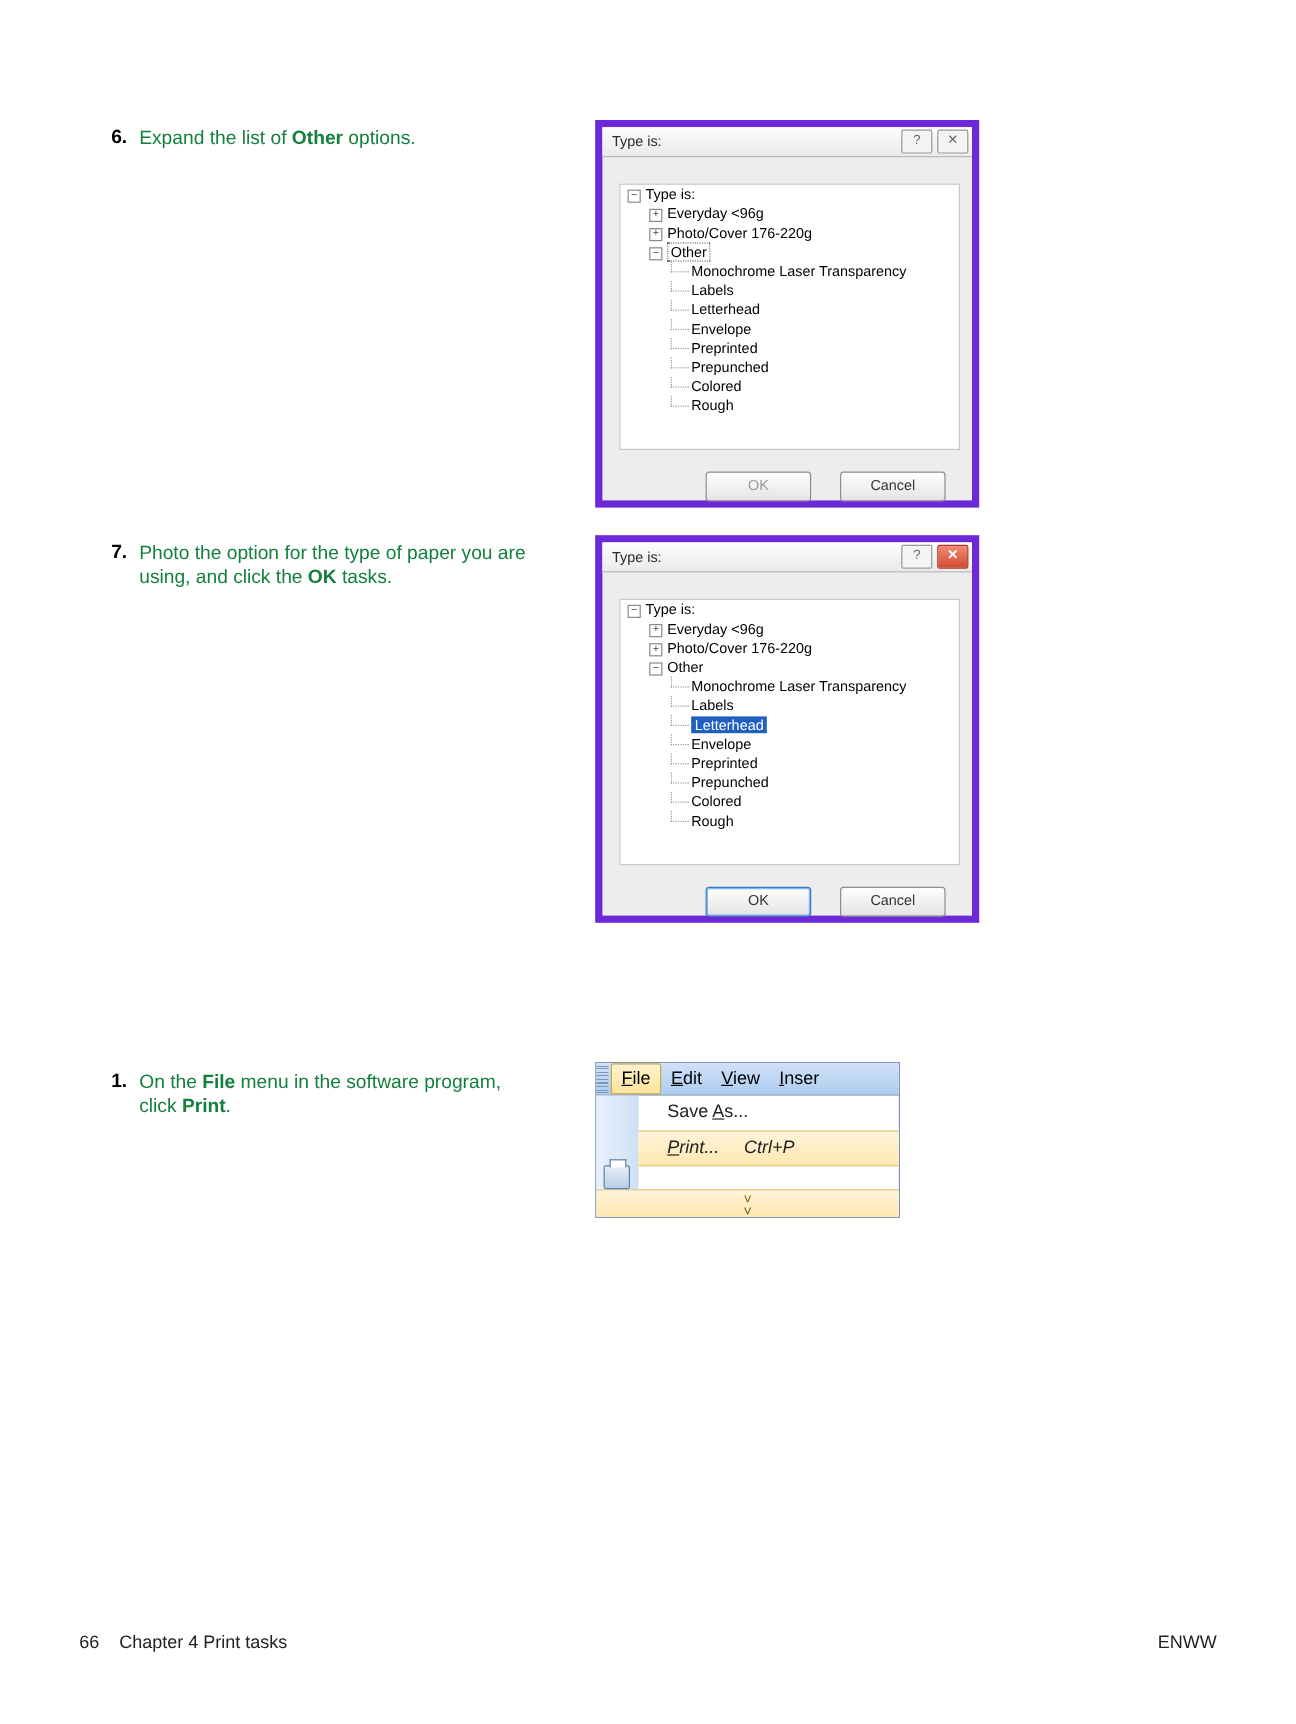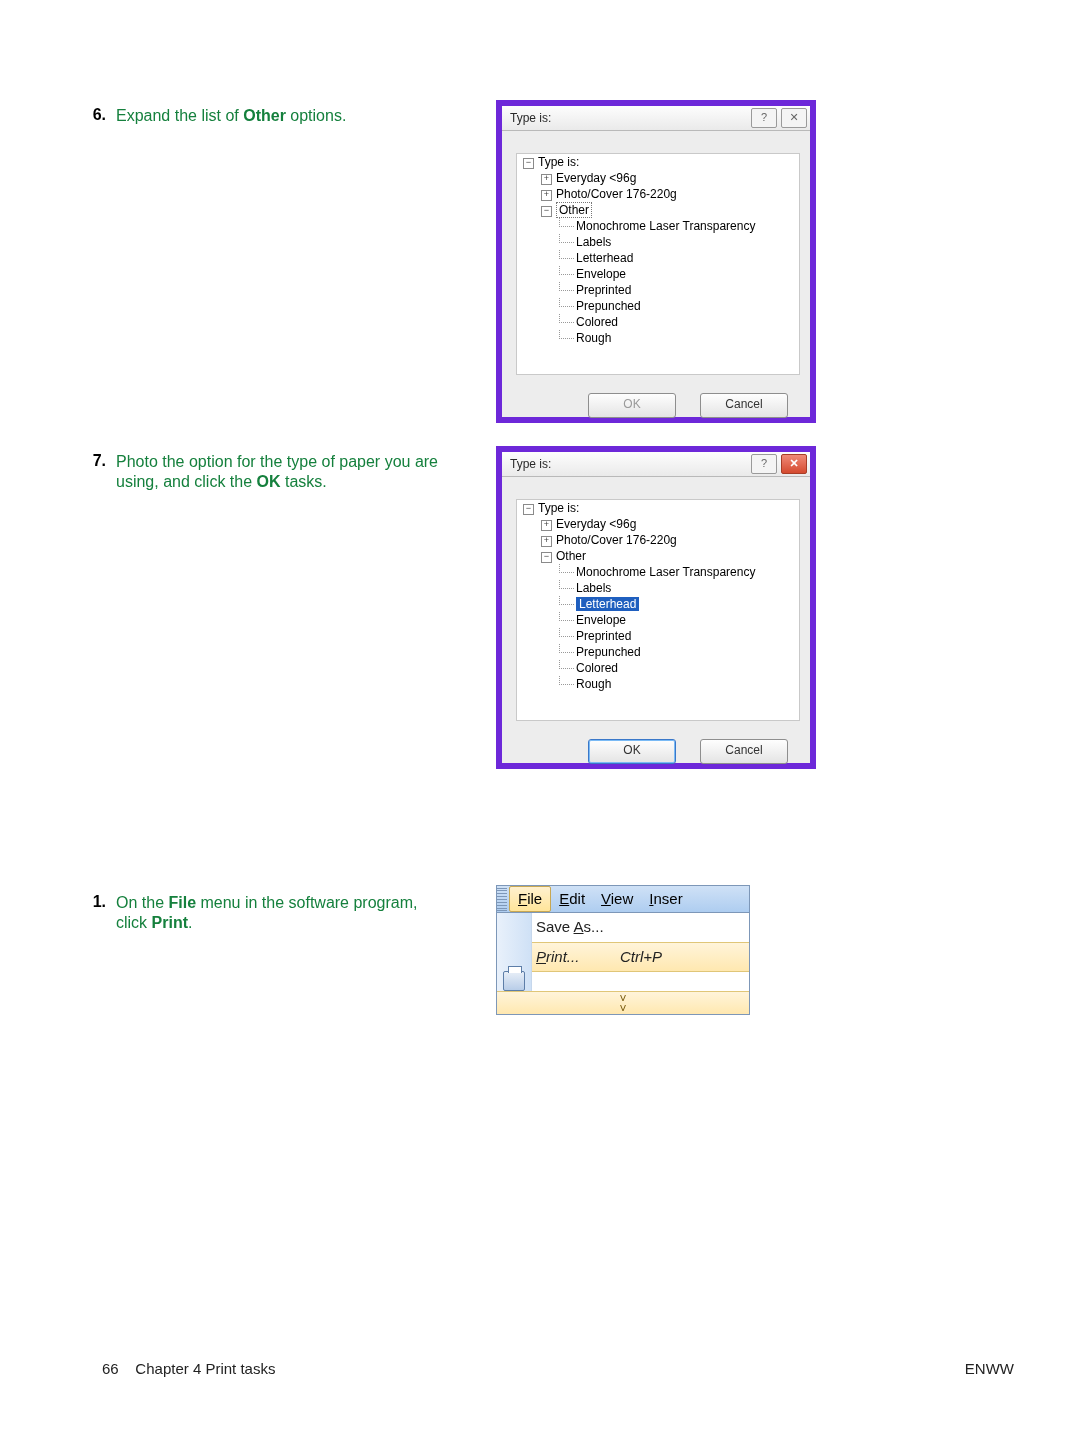--- a/index.html
+++ b/index.html
@@ -208,21 +208,21 @@
     width: 34px;
     background: linear-gradient(90deg, #e9f1fb, #cfe1f6);
     border-right: 1px solid #c6d7ec;
   }
   .filemenu .items {
     flex: 1;
   }
   .filemenu .menuitem {
     height: 28px;
     line-height: 28px;
-    padding-left: 4px;
+    padding-left: 24px;
     border-bottom: 1px solid transparent;
     position: relative;
   }
   .filemenu .menuitem .ul { text-decoration: underline; }
   .filemenu .menuitem.hl {
     background: linear-gradient(#fff4da, #ffe8b0);
     border-top: 1px solid #e0c678;
     border-bottom: 1px solid #e0c678;
     font-style: italic;
   }
@@ -264,21 +264,20 @@
   
   .footer {
     position: absolute;
     bottom: 60px;
     left: 66px;
     right: 66px;
     display: flex;
     justify-content: space-between;
     font-size: 15px;
     color: #222;
-    margin-left: 36px;
   }
 </style>
 </head>
 <body>
 
 <div class="page">
 
   <div class="step-row" style="top:106px">
     <div class="step-num">6.</div>
     <div class="step-text" style="width:360px">

